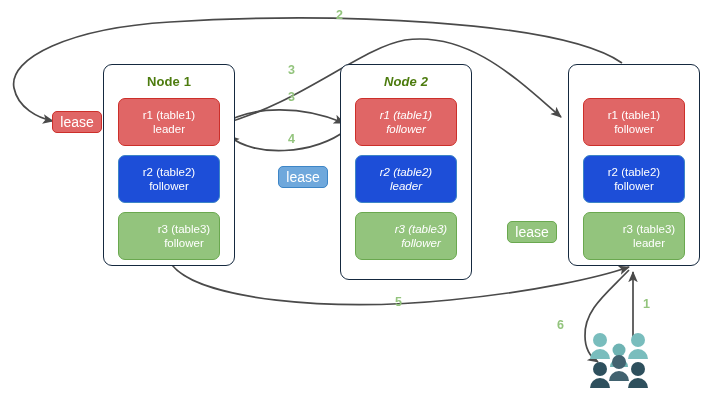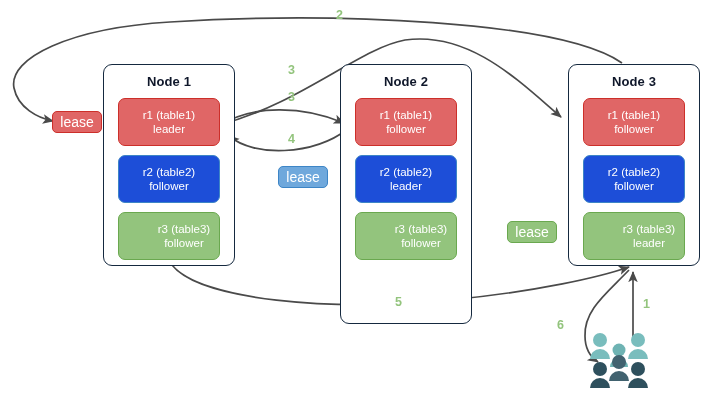--- a/index.html
+++ b/index.html
@@ -35,21 +35,21 @@
     z-index: 2;
   }
   .node-title {
     position: absolute;
     left: 0;
     right: 0;
     top: 9px;
     text-align: center;
     font-size: 13px;
     font-weight: bold;
-    color: #0f172a;
+    color: #4d7c0f;
     letter-spacing: .1px;
   }
   .replica {
     position: absolute;
     left: 14px;
     right: 14px;
     height: 48px;
     box-sizing: border-box;
     border-radius: 7px;
     display: flex;
@@ -146,38 +146,37 @@
     <div class="replica r-blue" style="top:90px;">
       <span class="rl">r2 (table2)</span>
       <span class="rl">follower</span>
     </div>
     <div class="replica r-green" style="top:147px;">
       <span class="rl">r3 (table3)</span>
       <span class="rl">follower</span>
     </div>
   </div>
 
-  <div class="node-box" style="left:340px; top:64px; width:132px; height:260px;">
+  <div class="node-box" style="left:340px; top:64px; width:132px; height:216px;font-style:italic;">
     <div class="node-title">Node 2</div>
     <div class="replica r-red" style="top:33px;">
       <span class="rl">r1 (table1)</span>
       <span class="rl">follower</span>
     </div>
     <div class="replica r-blue" style="top:90px;">
       <span class="rl">r2 (table2)</span>
       <span class="rl">leader</span>
     </div>
     <div class="replica r-green" style="top:147px;">
       <span class="rl">r3 (table3)</span>
       <span class="rl">follower</span>
     </div>
   </div>
 
   <div class="node-box" style="left:568px; top:64px; width:132px; height:202px;">
-    <div class="node-title">Node 3</div>
     <div class="replica r-red" style="top:33px;">
       <span class="rl">r1 (table1)</span>
       <span class="rl">follower</span>
     </div>
     <div class="replica r-blue" style="top:90px;">
       <span class="rl">r2 (table2)</span>
       <span class="rl">follower</span>
     </div>
     <div class="replica r-green" style="top:147px;">
       <span class="rl">r3 (table3)</span>

